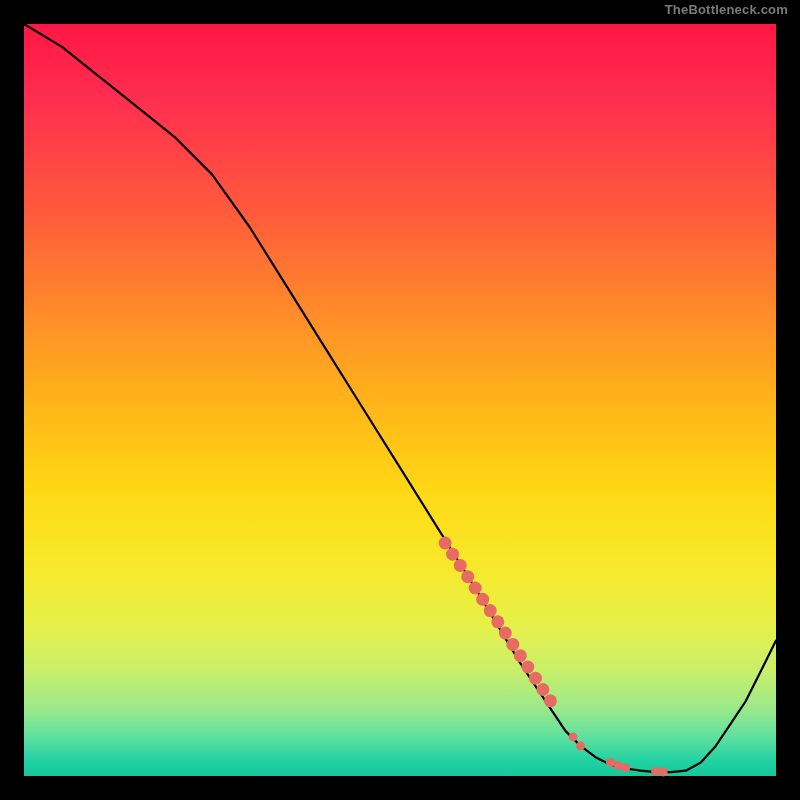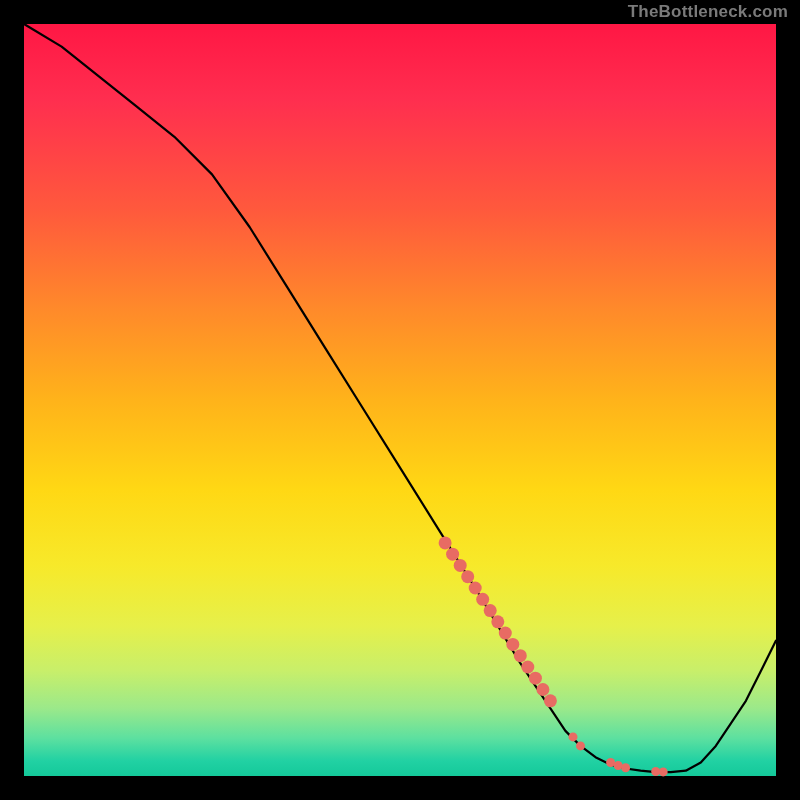--- a/index.html
+++ b/index.html
@@ -38,21 +38,21 @@
       #9be98a 91%,
       #5ce0a0 95%,
       #21d1a3 98%,
       #14c99a 100%
     );
   }
   .attribution {
     position: absolute;
     top: 2px;
     right: 12px;
-    font-size: 17px;
+    font-size: 13px;
     font-weight: 600;
     color: #7a7a7a;
     letter-spacing: 0.2px;
     user-select: none;
   }
   svg.overlay {
     position: absolute;
     left: 0;
     top: 0;
     width: 752px;

